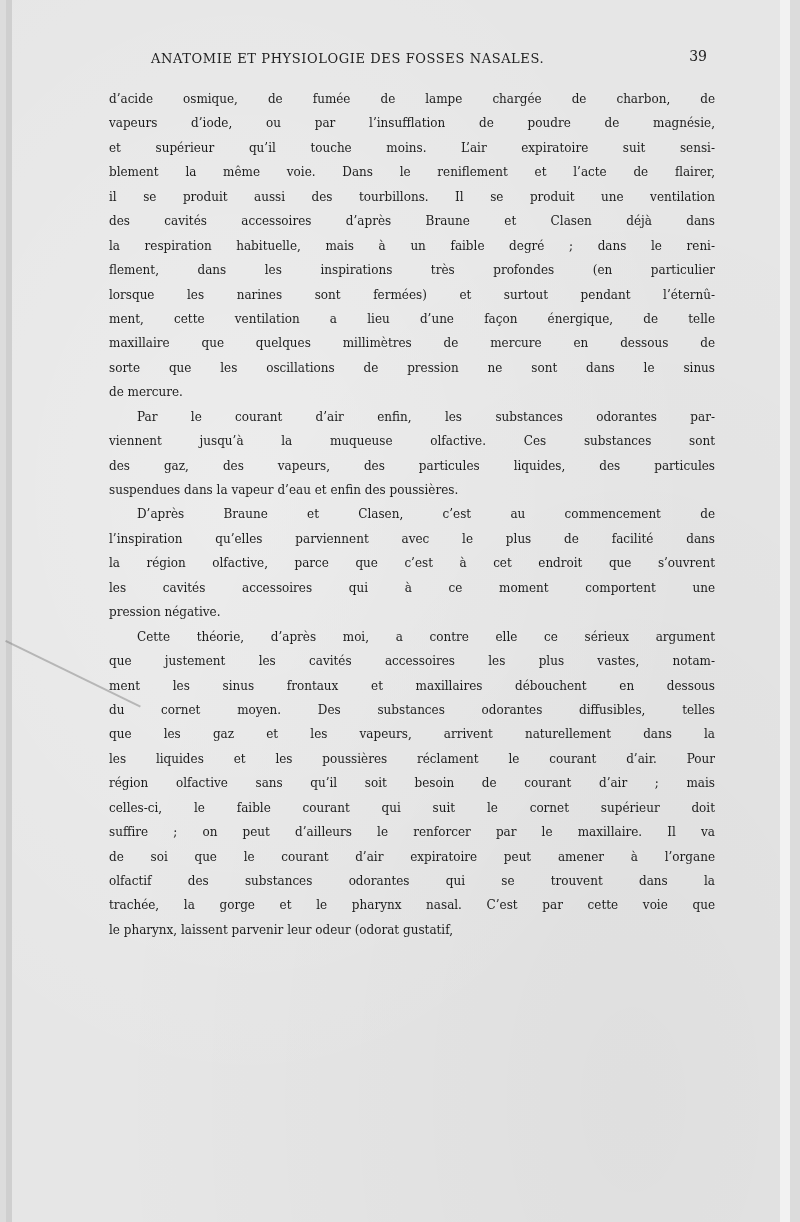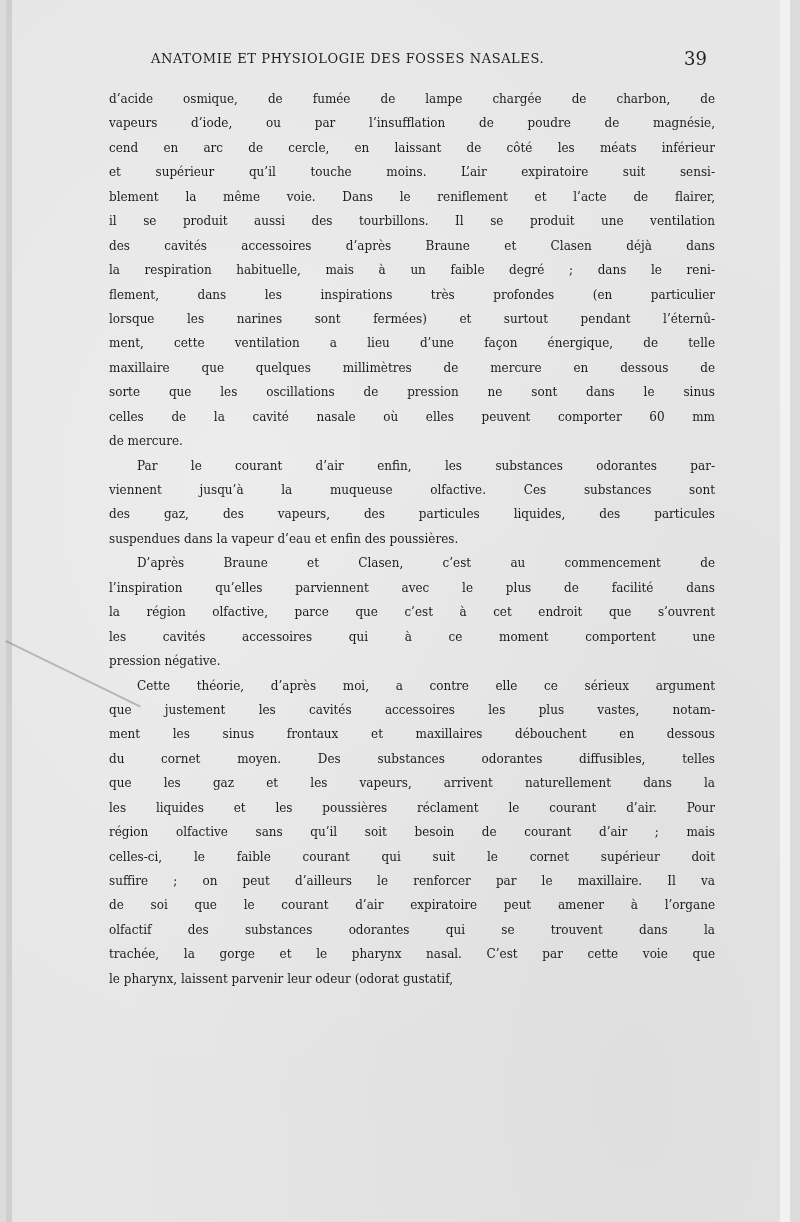--- a/index.html
+++ b/index.html
@@ -25,21 +25,21 @@
     .header {
       position: absolute; left: 103px; top: 48px; width: 606px; height: 22px;
       font-family: "DejaVu Serif", serif; color: #222;
     }
     .running-title {
       position: absolute; left: 42px; top: 3px;
       font-size: 13px; letter-spacing: 0.6px; font-variant: small-caps;
       text-transform: uppercase;
     }
     .page-number {
-      position: absolute; right: 8px; top: 0; font-size: 18px;
+      position: absolute; right: 8px; top: 0; font-size: 14px;
     }
     .body-text {
       position: absolute; left: 103px; top: 87px; width: 606px;
       font-family: "DejaVu Serif", serif; font-size: 12px; line-height: 24.45px;
       color: #1c1c1c;
     }
     .line {
       display: block; white-space: nowrap; text-align: justify; text-align-last: justify;
       height: 24.45px;
     }
@@ -56,32 +56,30 @@
 
   <div class="header">
     <span class="running-title">Anatomie et physiologie des fosses nasales.</span>
     <span class="page-number">39</span>
   </div>
 
   <div class="body-text" id="body-text">
       <div>
         <span class="line">d’acide osmique, de fumée de lampe chargée de charbon, de</span>
         <span class="line">vapeurs d’iode, ou par l’insufflation de poudre de magnésie,</span>
-        <span class="line">cend en arc de cercle, en laissant de côté les méats inférieur</span>
         <span class="line">et supérieur qu’il touche moins. L’air expiratoire suit sensi-</span>
         <span class="line">blement la même voie. Dans le reniflement et l’acte de flairer,</span>
         <span class="line">il se produit aussi des tourbillons. Il se produit une ventilation</span>
         <span class="line">des cavités accessoires d’après Braune et Clasen déjà dans</span>
         <span class="line">la respiration habituelle, mais à un faible degré ; dans le reni-</span>
         <span class="line">flement, dans les inspirations très profondes (en particulier</span>
         <span class="line">lorsque les narines sont fermées) et surtout pendant l’éternû-</span>
         <span class="line">ment, cette ventilation a lieu d’une façon énergique, de telle</span>
         <span class="line">maxillaire que quelques millimètres de mercure en dessous de</span>
         <span class="line">sorte que les oscillations de pression ne sont dans le sinus</span>
-        <span class="line">celles de la cavité nasale où elles peuvent comporter 60 mm</span>
         <span class="line last">de mercure.</span>
       </div>
       <div>
         <span class="line indent">Par le courant d’air enfin, les substances odorantes par-</span>
         <span class="line">viennent jusqu’à la muqueuse olfactive. Ces substances sont</span>
         <span class="line">des gaz, des vapeurs, des particules liquides, des particules</span>
         <span class="line last">suspendues dans la vapeur d’eau et enfin des poussières.</span>
       </div>
       <div>
         <span class="line indent">D’après Braune et Clasen, c’est au commencement de</span>

